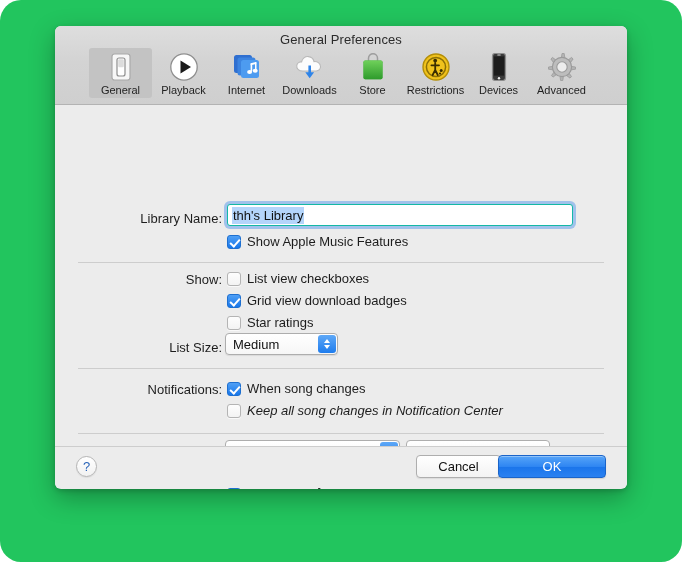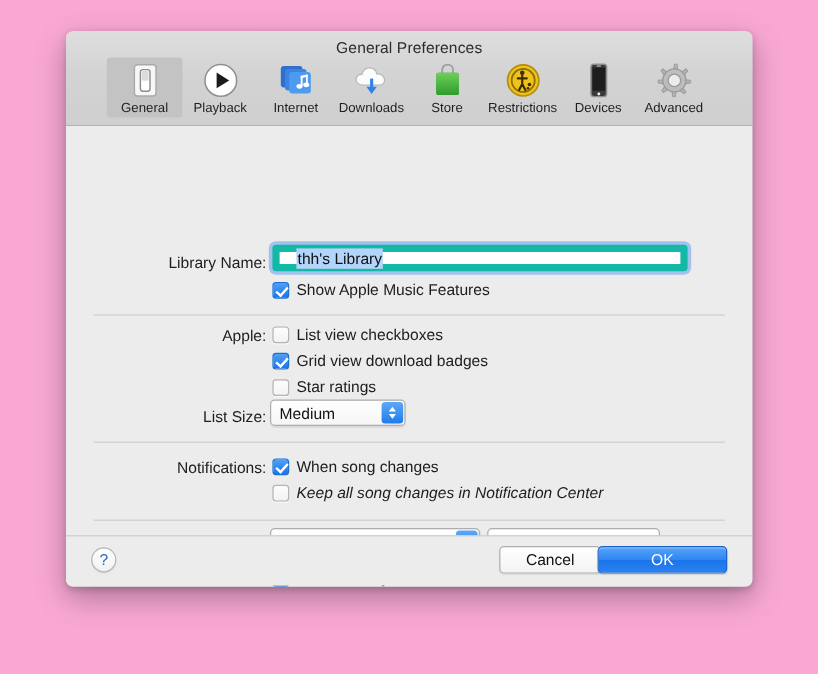--- a/index.html
+++ b/index.html
@@ -6,22 +6,23 @@
   html, body {
     margin: 0; padding: 0;
     width: 682px; height: 562px;
     background: #ffffff;
     font-family: "Liberation Sans", sans-serif;
     -webkit-font-smoothing: antialiased;
   }
   #stage {
     position: relative;
     width: 682px; height: 562px;
-    background: #f9a8d4;
+    background: #22c55e;
     overflow: hidden;
+    border-radius: 21px;
   }
 
   
   #window {
     position: absolute;
     left: 55px; top: 26px;
     width: 572px; height: 463px;
     border-radius: 6px;
     background: #ececec;
     box-shadow: 0 9px 26px rgba(0,0,0,0.30), 0 2px 5px rgba(0,0,0,0.16);
@@ -93,26 +94,26 @@
     font-size: 13px;
     color: #1d1d1d;
     white-space: nowrap;
   }
 
   
   .textfield {
     position: absolute;
     height: 22px;
     background: #ffffff;
-    border: 6px solid #14b8a6;
+    border: 1px solid #14b8a6;
     border-radius: 3px;
     box-shadow: 0 0 0 3px rgba(100,160,235,0.55);
     display: flex;
     align-items: center;
-    padding: 0 14px;
+    padding: 0 4px;
   }
   .textfield .val {
     font-size: 13px;
     color: #111;
     background: #b4d5fb;
     padding: 1px 1px 1px 1px;
     line-height: 15px;
   }
 
   
@@ -384,21 +385,21 @@
         <span class="val">thh's Library</span>
       </div>
 
       <div class="cbrow" style="left:172px; top:129px;">
         <span class="cbox on"></span>
         <span class="cblabel">Show Apple Music Features</span>
       </div>
 
       <div class="hr" style="top:157px;"></div>
 
-      <div class="rlabel" style="left:23px; top:167px; width:144px;">Apple:</div>
+      <div class="rlabel" style="left:23px; top:167px; width:144px;">Show:</div>
 
       <div class="cbrow" style="left:172px; top:166px;">
         <span class="cbox off"></span>
         <span class="cblabel">List view checkboxes</span>
       </div>
 
       <div class="cbrow" style="left:172px; top:188px;">
         <span class="cbox on"></span>
         <span class="cblabel">Grid view download badges</span>
       </div>

